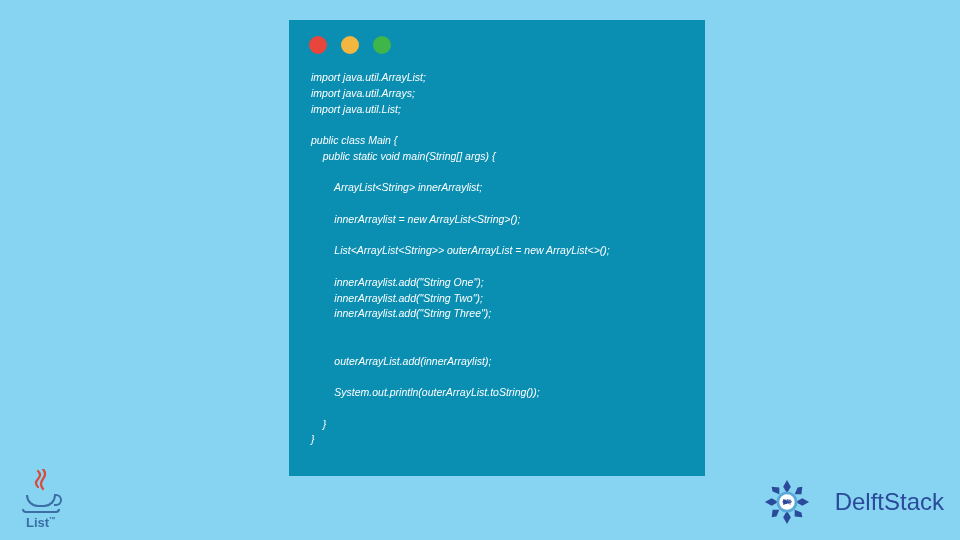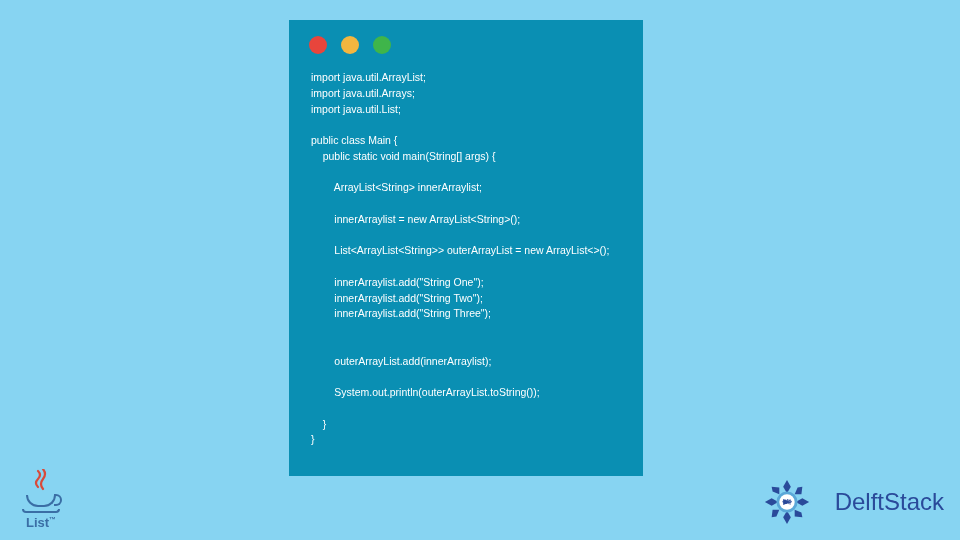--- a/index.html
+++ b/index.html
@@ -8,23 +8,24 @@
     height: 540px;
     background: #87d4f2;
     position: relative;
     font-family: Arial, Helvetica, sans-serif;
     overflow: hidden;
   }
   .code-window {
     position: absolute;
     left: 289px;
     top: 20px;
-    width: 354px;
+    width: 416px;
     height: 456px;
     background: #0a8fb3;
+    font-style: italic;
   }
   .dots {
     display: flex;
     gap: 14px;
     padding: 16px 20px 10px 20px;
   }
   .dot {
     width: 18px;
     height: 18px;
     border-radius: 50%;

